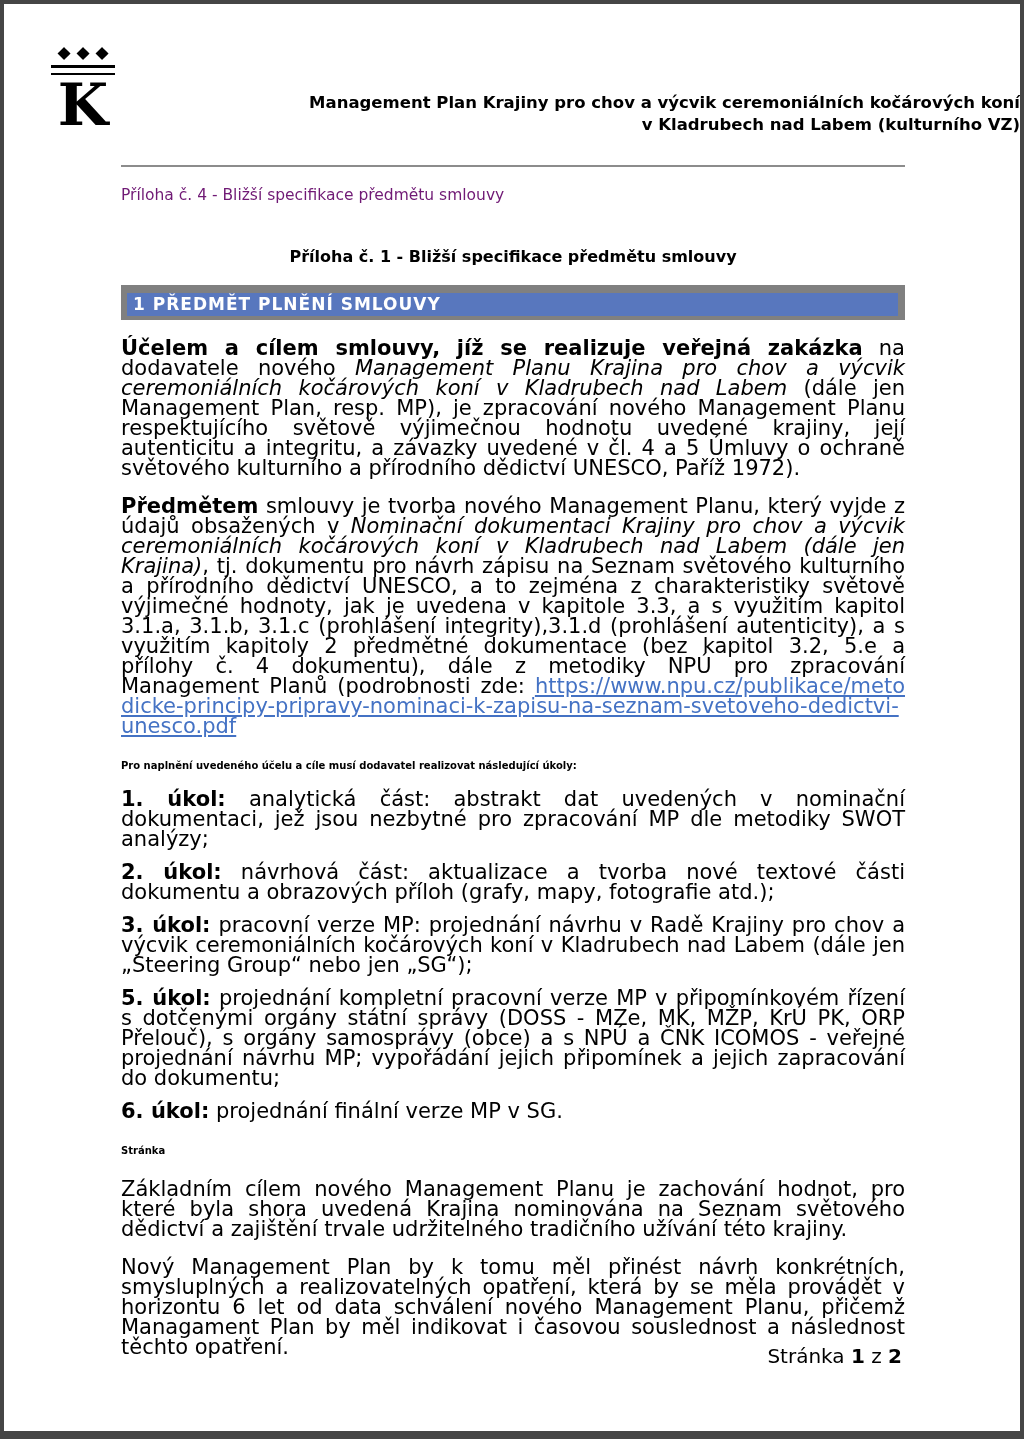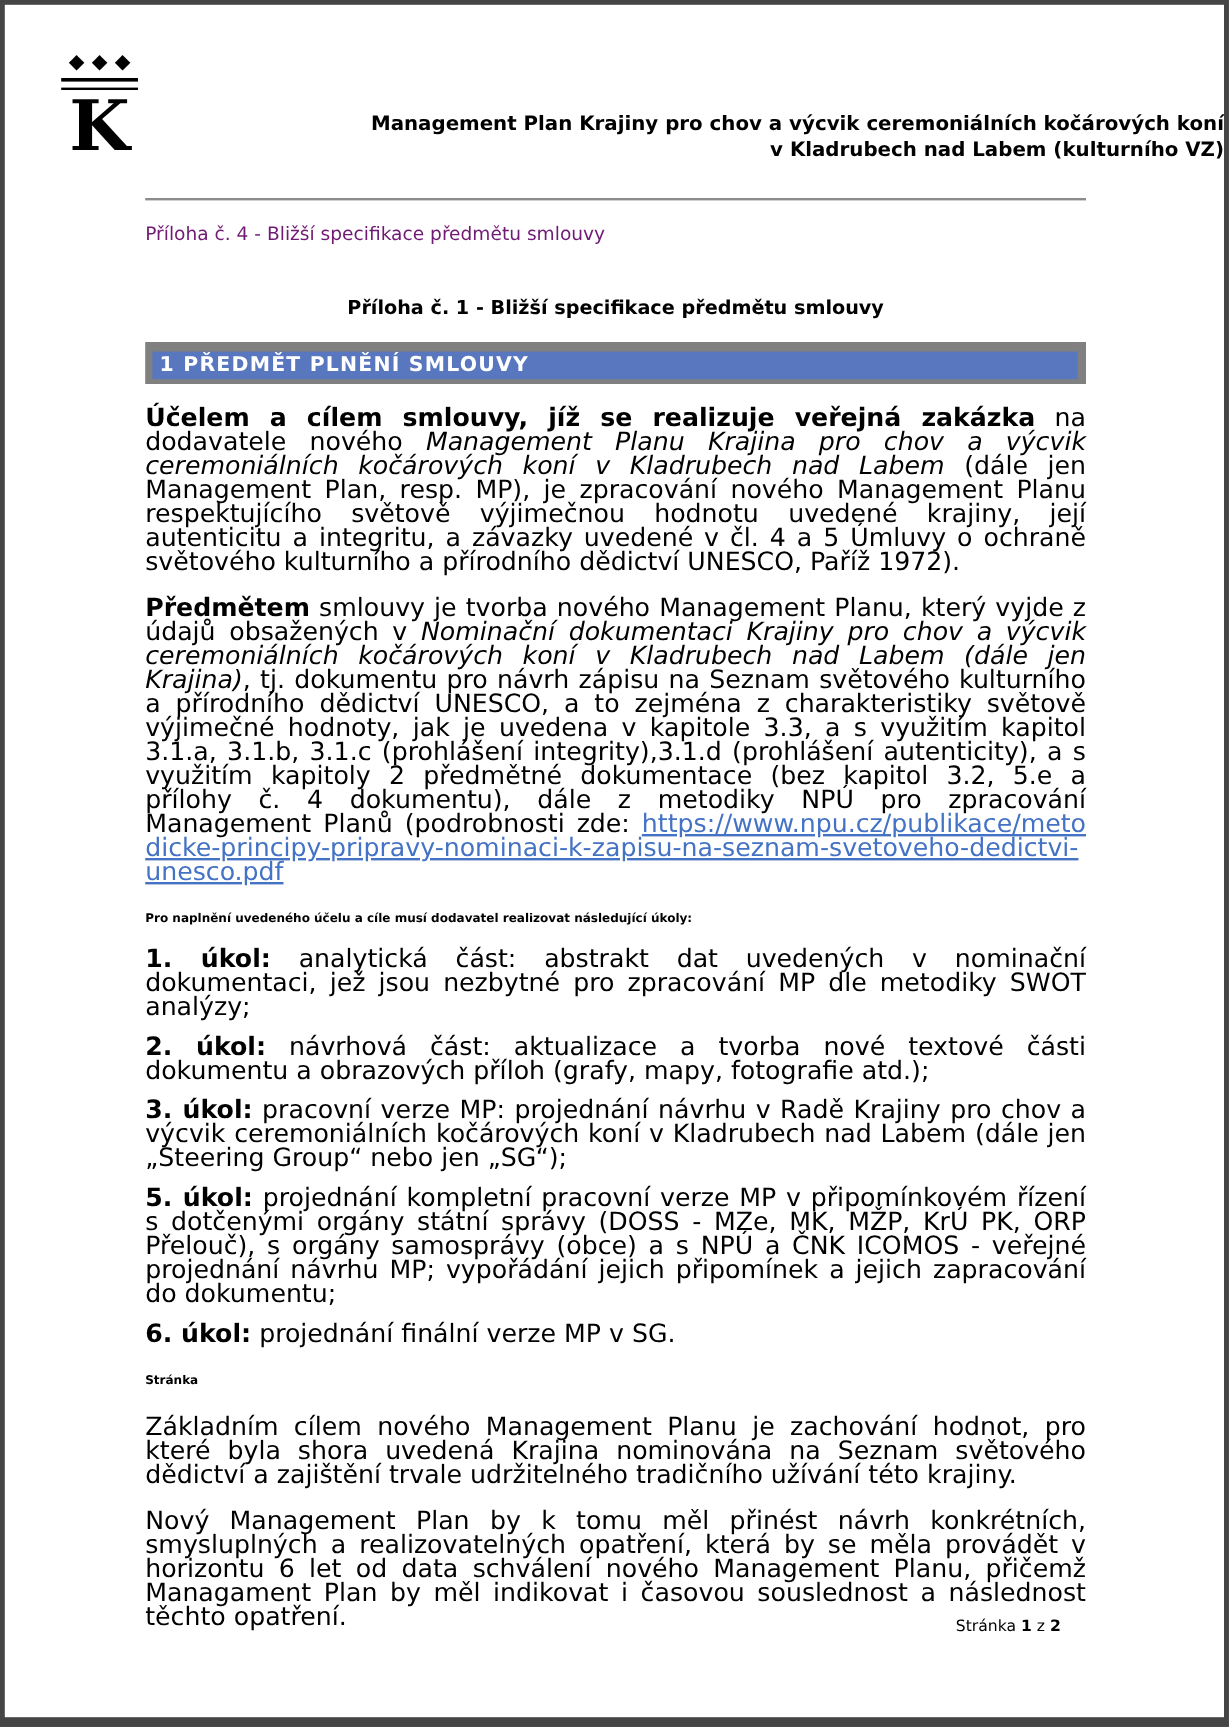--- a/index.html
+++ b/index.html
@@ -109,23 +109,23 @@
   .i { font-style: italic; }
   a.link {
     color: #4472C4;
     text-decoration: underline;
     word-break: break-all;
     cursor: pointer;
   }
   
   .footer {
     position: absolute;
-    right: 136px;
+    right: 118px;
     bottom: 66px;
-    font-size: 13px;
+    font-size: 20px;
     line-height: 18px;
   }
 </style>
 </head>
 <body>
 
 <div class="page">
 
   <div class="logo">
     <div class="logo-diamonds">◆◆◆</div>

